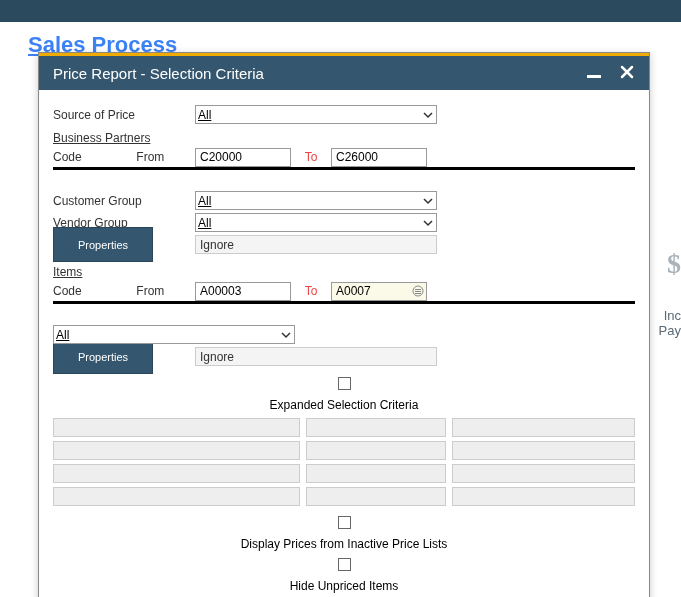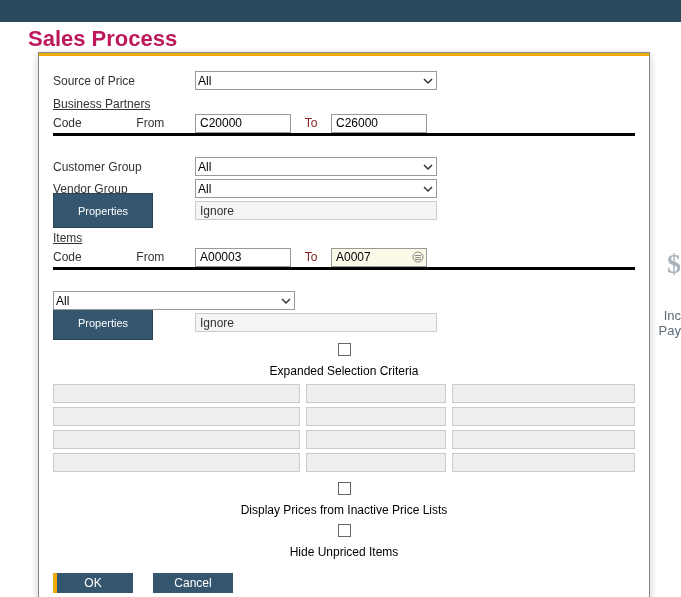--- a/index.html
+++ b/index.html
@@ -1,34 +1,34 @@
 <!DOCTYPE html>
 <html><head>
 <meta charset="utf-8">
 <style>
 * { box-sizing: border-box; margin: 0; padding: 0; }
 body { font-family: Arial, sans-serif; font-size: 12px; background: #fff; width: 681px; height: 597px; overflow: hidden; position: relative; }
 .topbar { background: #2c4a5e; height: 22px; }
-.page-title { font-size: 22px; font-weight: bold; color: #be185d; padding: 4px 0 6px 28px; }
+.page-title { font-size: 22px; font-weight: bold; color: #3b82f6; padding: 10px 0 6px 28px; text-decoration: underline; }
 .dialog { position: absolute; left: 38px; top: 52px; width: 612px; background: #fff; border: 1px solid #888; box-shadow: 0 2px 8px rgba(0,0,0,0.2); }
 .dialog-top-accent { height: 3px; background: #f0ab00; }
 .titlebar { background: #34566e; color: #fff; height: 34px; display: flex; align-items: center; padding: 0 14px; font-size: 15px; }
 .titlebar-text { flex: 1; }
 .titlebar-controls { display: flex; gap: 18px; align-items: center; }
 .minimize-icon { width: 14px; height: 14px; position: relative; cursor: pointer; }
 .minimize-icon::after { content: ""; position: absolute; bottom: 2px; left: 0; width: 14px; height: 3px; background: #fff; }
 .close-icon { cursor: pointer; }
 .close-icon svg { width: 16px; height: 16px; }
 .dialog-body { padding: 14px 14px 10px 14px; }
 .row { display: flex; align-items: center; height: 21px; margin-bottom: 1px; }
 .label-cell { width: 142px; color: #333; }
 .sub-label { display: inline-block; }
-.to-cell { width: 40px; text-align: center; color: #7f1d1d; }
+.to-cell { width: 40px; text-align: center; color: #ef4444; }
 .field-input { height: 19px; border: 1px solid #999; background: #fff; padding: 0 4px; font-size: 12px; font-family: inherit; }
-.dropdown { width: 242px; height: 19px; border: 1px solid #999; background: #fff; font-size: 12px; padding: 0 2px; position: relative; display: flex; align-items: center; cursor: pointer; }
+.dropdown { width: 242px; height: 19px; border: 1px solid #999; background: #fff; font-size: 12px; padding: 0 2px; position: relative; display: flex; align-items: center; cursor: pointer; text-decoration: underline; }
 .dropdown-arrow { position: absolute; right: 3px; top: 50%; transform: translateY(-50%); }
 .dropdown-arrow svg { width: 10px; height: 10px; display: block; }
 .input-short { width: 96px; }
 .input-short-icon { width: 96px; position: relative; }
 .input-short-icon input { width: 100%; height: 19px; border: 1px solid #999; padding: 0 18px 0 4px; font-size: 12px; background: #fbf9e8; }
 .picker-icon { position: absolute; right: 3px; top: 50%; transform: translateY(-50%); cursor: pointer; }
 .picker-icon svg { width: 12px; height: 12px; display: block; }
 .section-header { text-decoration: underline; margin: 10px 0 4px 0; font-size: 12px; color: #333; }
 .section-header.first { margin-top: 6px; }
 .underline-row { border-bottom: 3px solid #000; padding-bottom: 2px; margin-bottom: 20px; }
@@ -56,20 +56,31 @@
 <div class="page-title">Sales Process</div>
 
 <div class="bg-hints">
   <span class="dollar">$</span>
   <span>Inc</span>
   <span>Pay</span>
 </div>
 
 <div class="dialog">
   <div class="dialog-top-accent"></div>
+  <div class="titlebar">
+    <span class="titlebar-text">Price Report - Selection Criteria</span>
+    <div class="titlebar-controls">
+      <span class="minimize-icon"></span>
+      <span class="close-icon">
+        <svg viewBox="0 0 16 16">
+            <path d="M3 3 L13 13 M13 3 L3 13" stroke="#fff" stroke-width="2.5" stroke-linecap="round"></path>
+          </svg>
+      </span>
+    </div>
+  </div>
 
   <div class="dialog-body">
 
     <div class="row">
       <span class="label-cell">Source of Price</span>
       <div class="dropdown">
         <span>All</span>
         <span class="dropdown-arrow">
             <svg viewBox="0 0 10 10">
               <path d="M1 3 L5 7 L9 3" fill="none" stroke="#333" stroke-width="1.5"></path>

